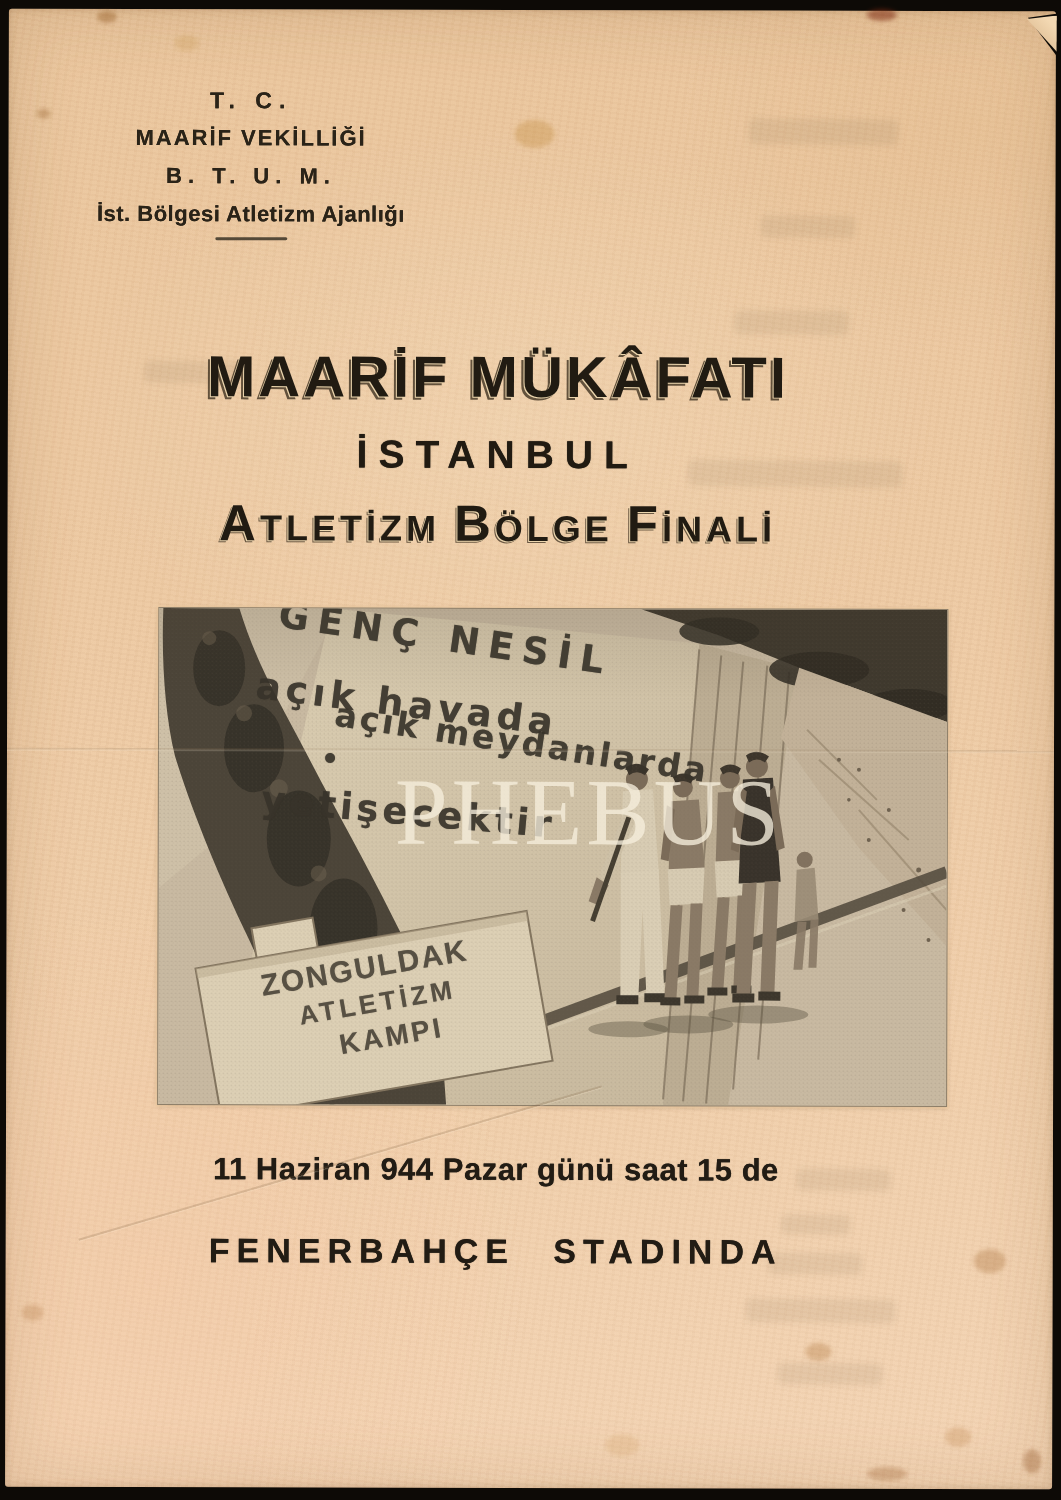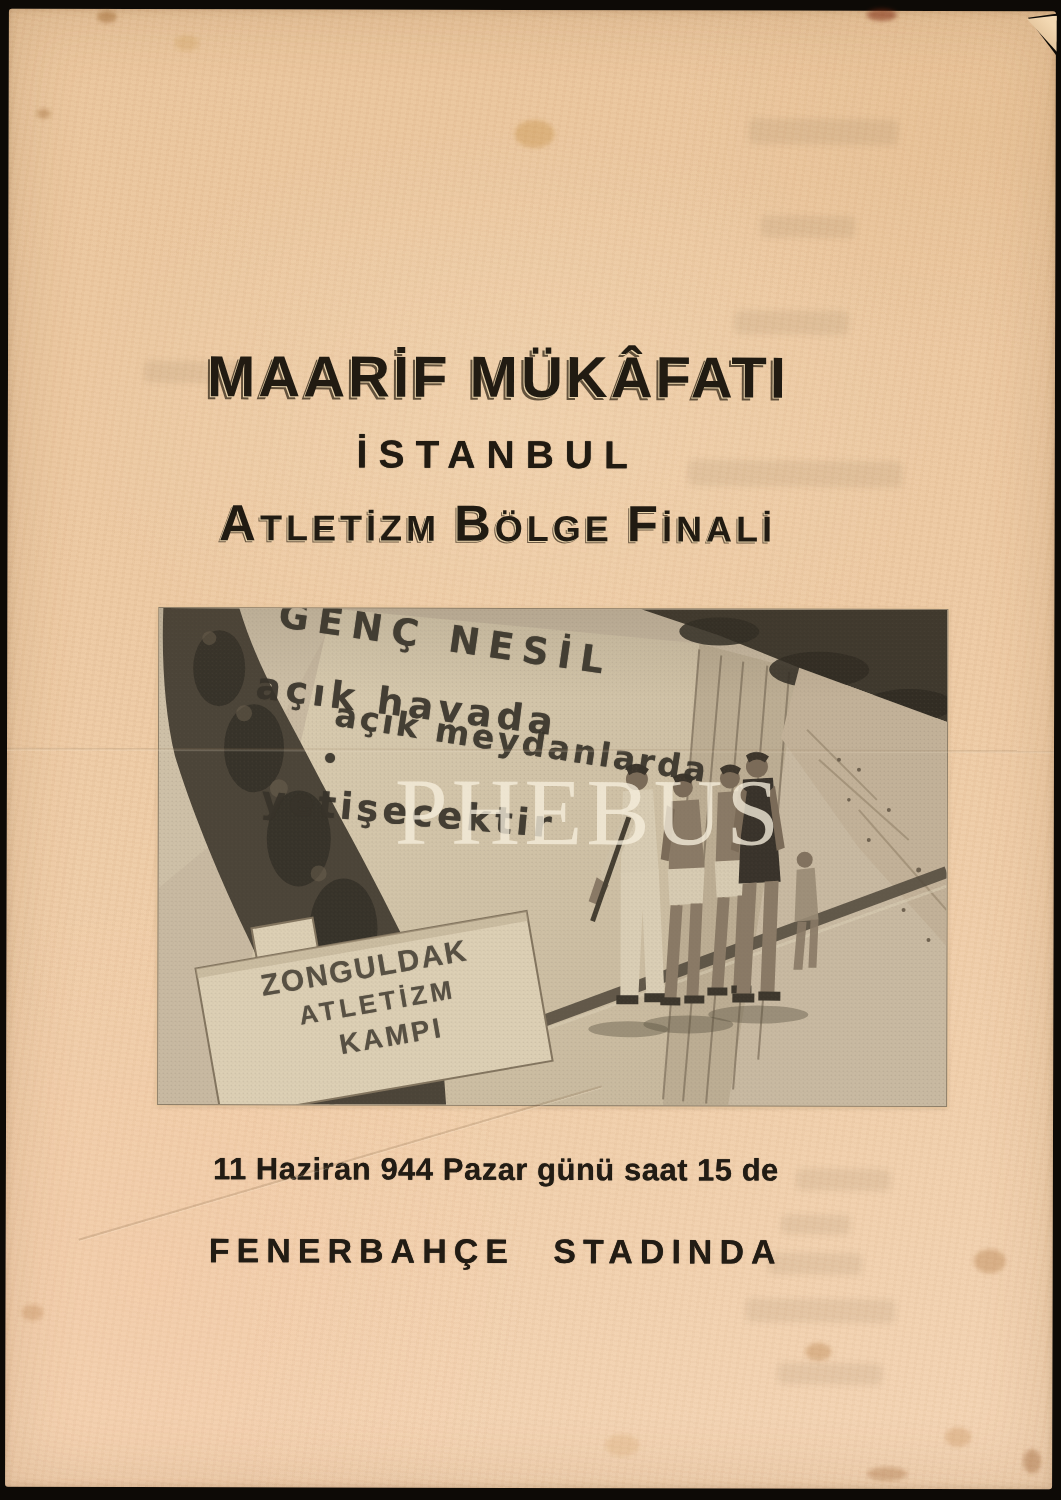--- a/index.html
+++ b/index.html
@@ -160,20 +160,27 @@
   <div class="ghost gh2"></div>
   <div class="ghost gh3"></div>
   <div class="ghost gh4"></div>
   <div class="ghost gh5"></div>
   <div class="ghost gh6"></div>
   <div class="ghost gh7"></div>
   <div class="ghost gh8"></div>
   <div class="ghost gh9"></div>
   <div class="ghost gh10"></div>
 
+  <header class="letterhead">
+    <div class="lh1">T. C.</div>
+    <div class="lh2">MAARİF VEKİLLİĞİ</div>
+    <div class="lh3">B. T. U. M.</div>
+    <div class="lh4">İst. Bölgesi Atletizm Ajanlığı</div>
+    <div class="lh-rule"></div>
+  </header>
 
   <section class="title-block">
     <h1 class="title-main">MAARİF MÜKÂFATI</h1>
     <h2 class="title-city">İSTANBUL</h2>
     <h2 class="title-sub"><span class="lead">A</span>TLETİZM <span class="lead">B</span>ÖLGE <span class="lead">F</span>İNALİ</h2>
   </section>
 
   <figure class="photo">
     <svg viewBox="0 0 788 496" preserveAspectRatio="none">
       <defs>

